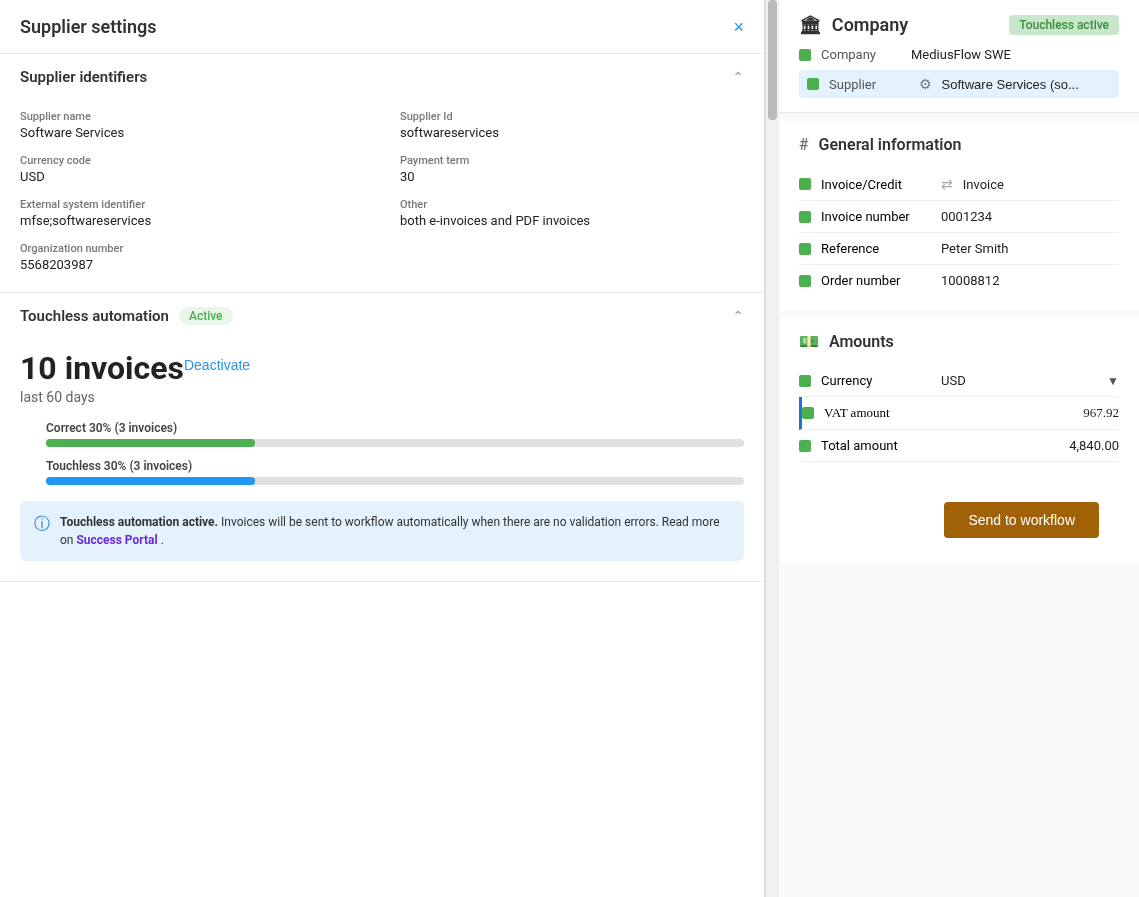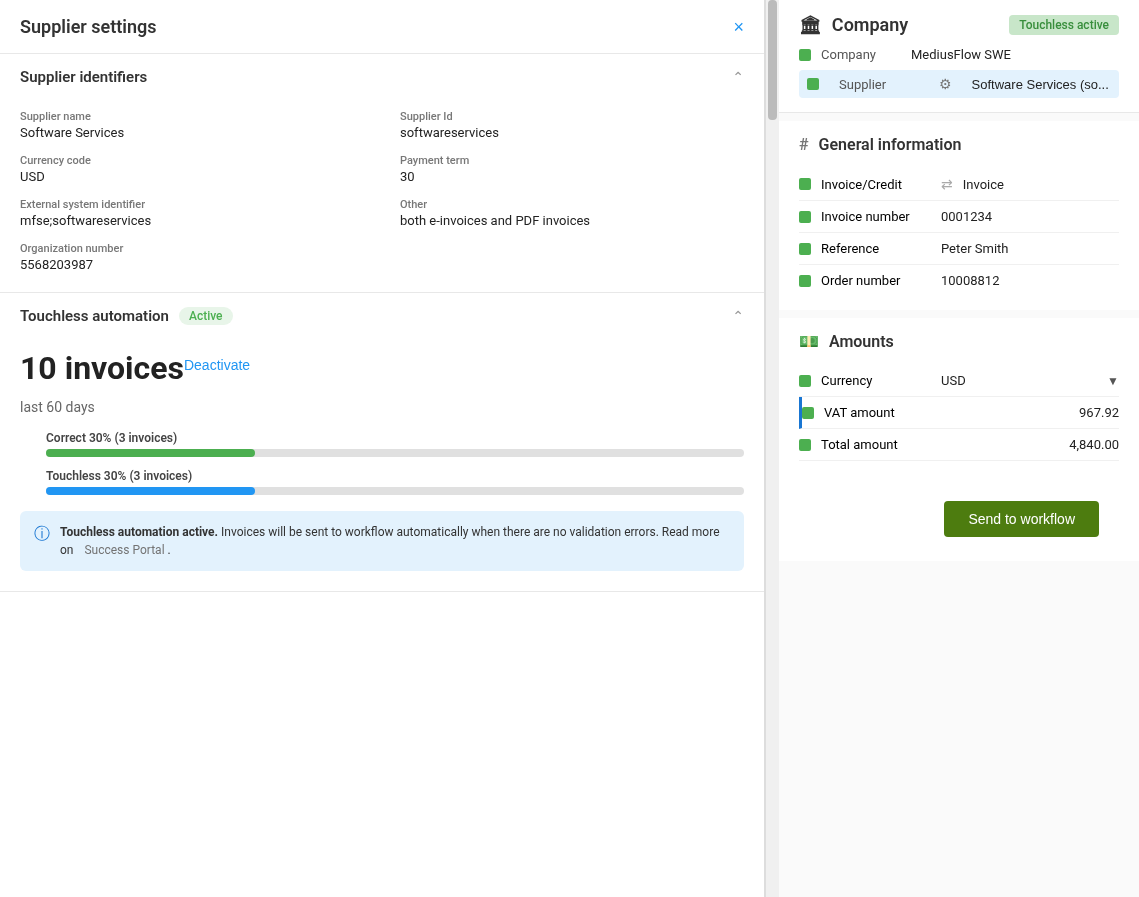--- a/index.html
+++ b/index.html
@@ -129,21 +129,21 @@
 
     .invoices-count {
       font-size: 32px;
       font-weight: 700;
       color: #222;
     }
 
     .invoices-period {
       font-size: 14px;
       color: #666;
-      margin-top: 12px;
+      margin-top: 2px;
       margin-bottom: 16px;
     }
 
     .deactivate-btn {
       color: #2196F3;
       font-size: 14px;
       font-weight: 500;
       background: none;
       border: none;
       cursor: pointer;
@@ -197,24 +197,23 @@
       margin-top: 1px;
     }
 
     .info-text {
       font-size: 12px;
       color: #333;
       line-height: 1.5;
     }
 
     .info-link {
-      color: #737373;
+      color: #6d28d9;
       text-decoration: none;
-      font-weight: 400;
-      margin-left: 8px;
+      font-weight: 700;
     }
 
     
     .scrollbar-area {
       width: 14px;
       background: #f0f0f0;
       border-left: 1px solid #ddd;
       position: relative;
     }
 
@@ -290,21 +289,21 @@
     }
 
     .company-value {
       color: #222;
       font-size: 13px;
     }
 
     .supplier-row {
       display: flex;
       align-items: center;
-      gap: 20px;
+      gap: 10px;
       background: #e3f2fd;
       border-radius: 4px;
       padding: 6px 8px;
     }
 
     .supplier-input {
       border: none;
       background: transparent;
       font-size: 13px;
       color: #222;
@@ -393,21 +392,21 @@
       display: flex;
       align-items: center;
       padding: 8px 0;
       border-bottom: 1px solid #f0f0f0;
     }
 
     
     .send-btn {
       display: block;
       margin: 20px 20px 10px auto;
-      background: #4d7c0f;
+      background: #a16207;
       color: #fff;
       border: none;
       border-radius: 4px;
       padding: 10px 24px;
       font-size: 14px;
       font-weight: 500;
       cursor: pointer;
     }
 
     .chevron {
@@ -597,21 +596,21 @@
 
     <div class="currency-row">
       <div class="row-dot"></div>
       <span class="row-label">Currency</span>
       <div class="currency-dropdown-area">
         <span style="flex:1; font-size:13px; color:#222;">USD</span>
         <span style="color:#555; font-size:12px;">▼</span>
       </div>
     </div>
 
-    <div class="currency-row" style="border-left: 3px solid #1976D2; padding-left: 0;">
+    <div class="currency-row" style="border-left: 3px solid #1976D2; padding-left: 0; font-family: Liberation Serif, serif;">
       <div class="row-dot" style="margin-left:0;"></div>
       <span class="row-label">VAT amount</span>
       <span class="row-value" style="text-align:right;">967.92</span>
     </div>
 
     <div class="currency-row">
       <div class="row-dot"></div>
       <span class="row-label">Total amount</span>
       <span class="row-value" style="text-align:right;">4,840.00</span>
     </div>

